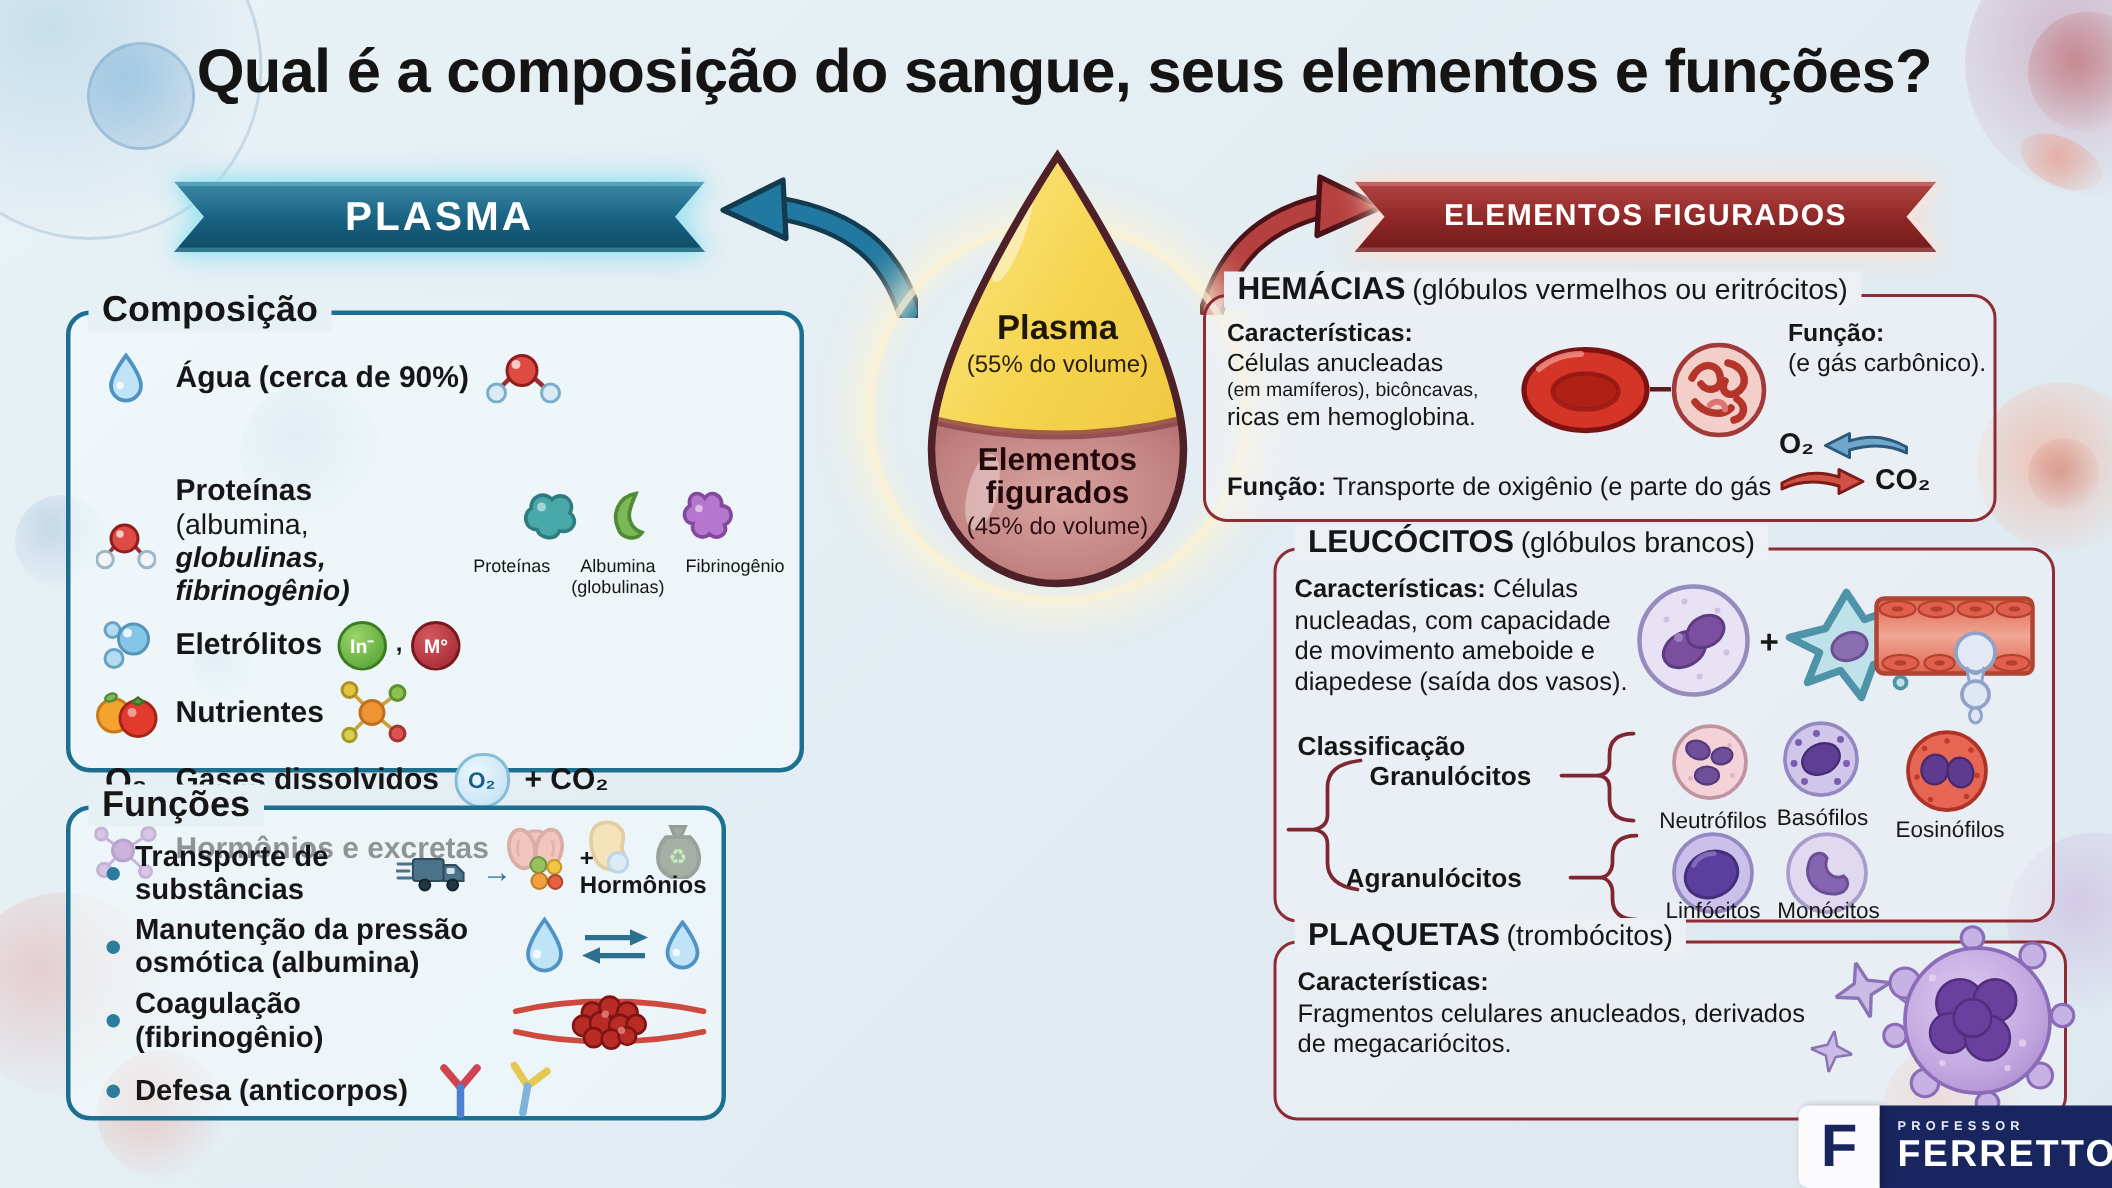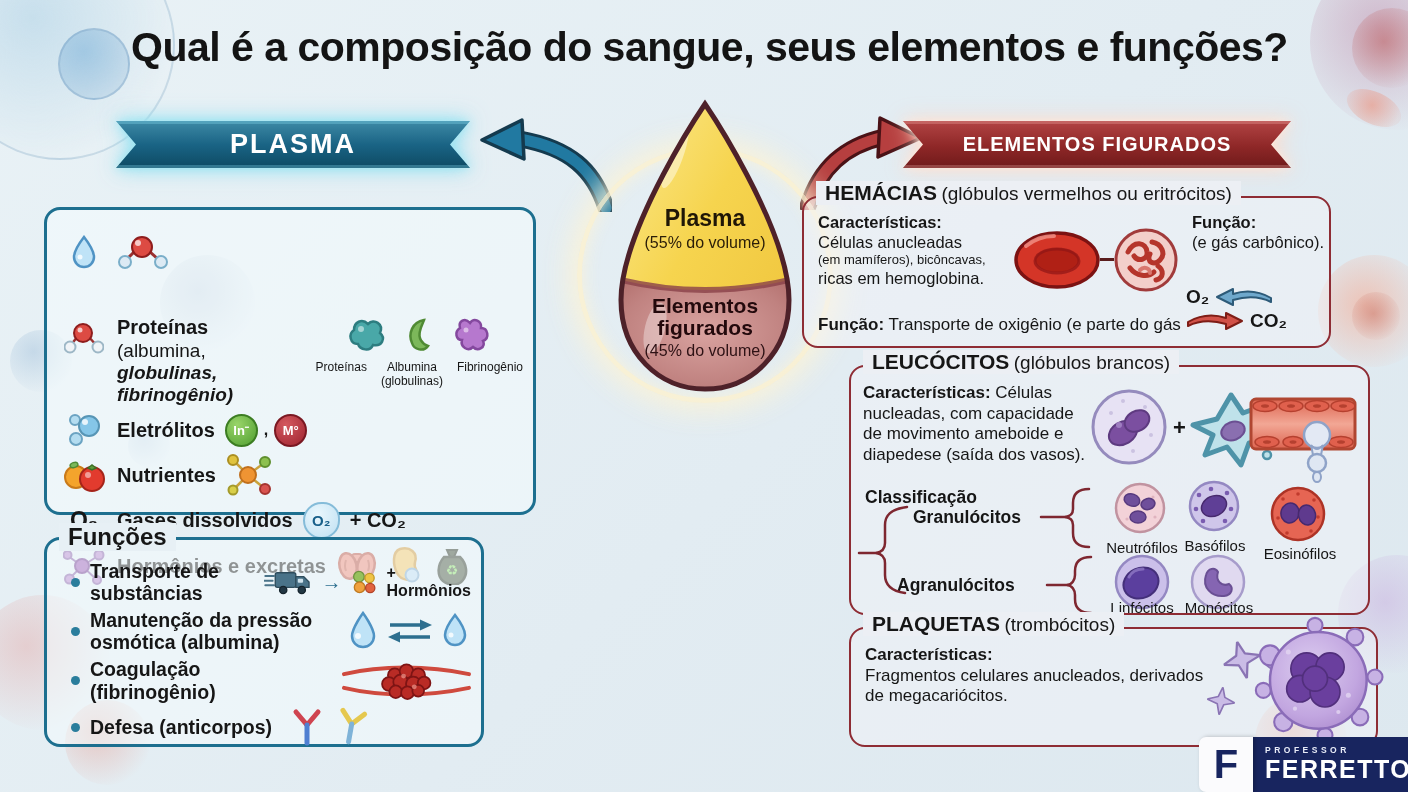--- a/index.html
+++ b/index.html
@@ -151,40 +151,42 @@
     </g>
     <path d="M112 8 C112 8 28 132 28 204 C28 257 66 293 112 293 C158 293 196 257 196 204 C196 132 112 8 112 8 Z" fill="none" stroke="#4e2129" stroke-width="5"></path>
     <text x="112" y="130" text-anchor="middle" font-size="23" font-weight="800" fill="#1f1606">Plasma</text>
     <text x="112" y="152" text-anchor="middle" font-size="16" fill="#2a1d08">(55% do volume)</text>
     <text x="112" y="217" text-anchor="middle" font-size="21" font-weight="800" fill="#23090c">Elementos</text>
     <text x="112" y="239" text-anchor="middle" font-size="21" font-weight="800" fill="#23090c">figurados</text>
     <text x="112" y="260" text-anchor="middle" font-size="16" fill="#2d1114">(45% do volume)</text>
   </svg>
 
   <div class="panel teal" style="left:44px;top:207px;width:492px;height:308px;">
+    <div class="panel-title"><span class="pt-bold">Composição</span></div>
     <div class="comp-body">
 
       <div class="crow">
         <span class="islot">
           <svg width="26" height="34" viewBox="0 0 26 34">
               <path d="M13,2 C13,2 3,15 3,22 a10,10 0 0 0 20,0 C23,15 13,2 13,2 Z" fill="#bfe3f7" stroke="#4f93c4" stroke-width="2.5"></path>
               <circle cx="9" cy="22" r="2.5" fill="#fff" opacity=".8"></circle>
             </svg>
         </span>
+        <span class="clabel">Água (cerca de 90%)</span>
         <svg width="52" height="34" viewBox="0 0 52 34">
           <line x1="18" y1="16" x2="8" y2="26" stroke="#9b3030" stroke-width="3"></line>
             <line x1="32" y1="16" x2="43" y2="26" stroke="#9b3030" stroke-width="3"></line>
           <circle cx="25" cy="12" r="10" fill="#dd4b43" stroke="#8e1d1d" stroke-width="2"></circle>
             <circle cx="21" cy="8" r="3" fill="#fff" opacity=".7"></circle>
           <circle cx="8" cy="27" r="6" fill="#dceaf4" stroke="#7aaec9" stroke-width="2"></circle>
             <circle cx="44" cy="27" r="6" fill="#dceaf4" stroke="#7aaec9" stroke-width="2"></circle>
         </svg>
       </div>
 
-      <div class="crow" style="align-items:flex-start;margin-top:44px;">
+      <div class="crow" style="align-items:center;margin-top:44px;">
         <span class="islot" style="padding-top:6px;">
           <svg width="40" height="32" viewBox="0 0 40 32">
             <line x1="14" y1="14" x2="6" y2="24" stroke="#9b3030" stroke-width="2.5"></line>
               <line x1="24" y1="14" x2="33" y2="24" stroke="#9b3030" stroke-width="2.5"></line>
             <circle cx="19" cy="11" r="9" fill="#dd4b43" stroke="#8e1d1d" stroke-width="2"></circle>
               <circle cx="16" cy="8" r="2.5" fill="#fff" opacity=".7"></circle>
             <circle cx="6" cy="25" r="5.5" fill="#f0f4f7" stroke="#9db7c6" stroke-width="2"></circle>
               <circle cx="34" cy="25" r="5.5" fill="#f0f4f7" stroke="#9db7c6" stroke-width="2"></circle>
           </svg>
         </span>

